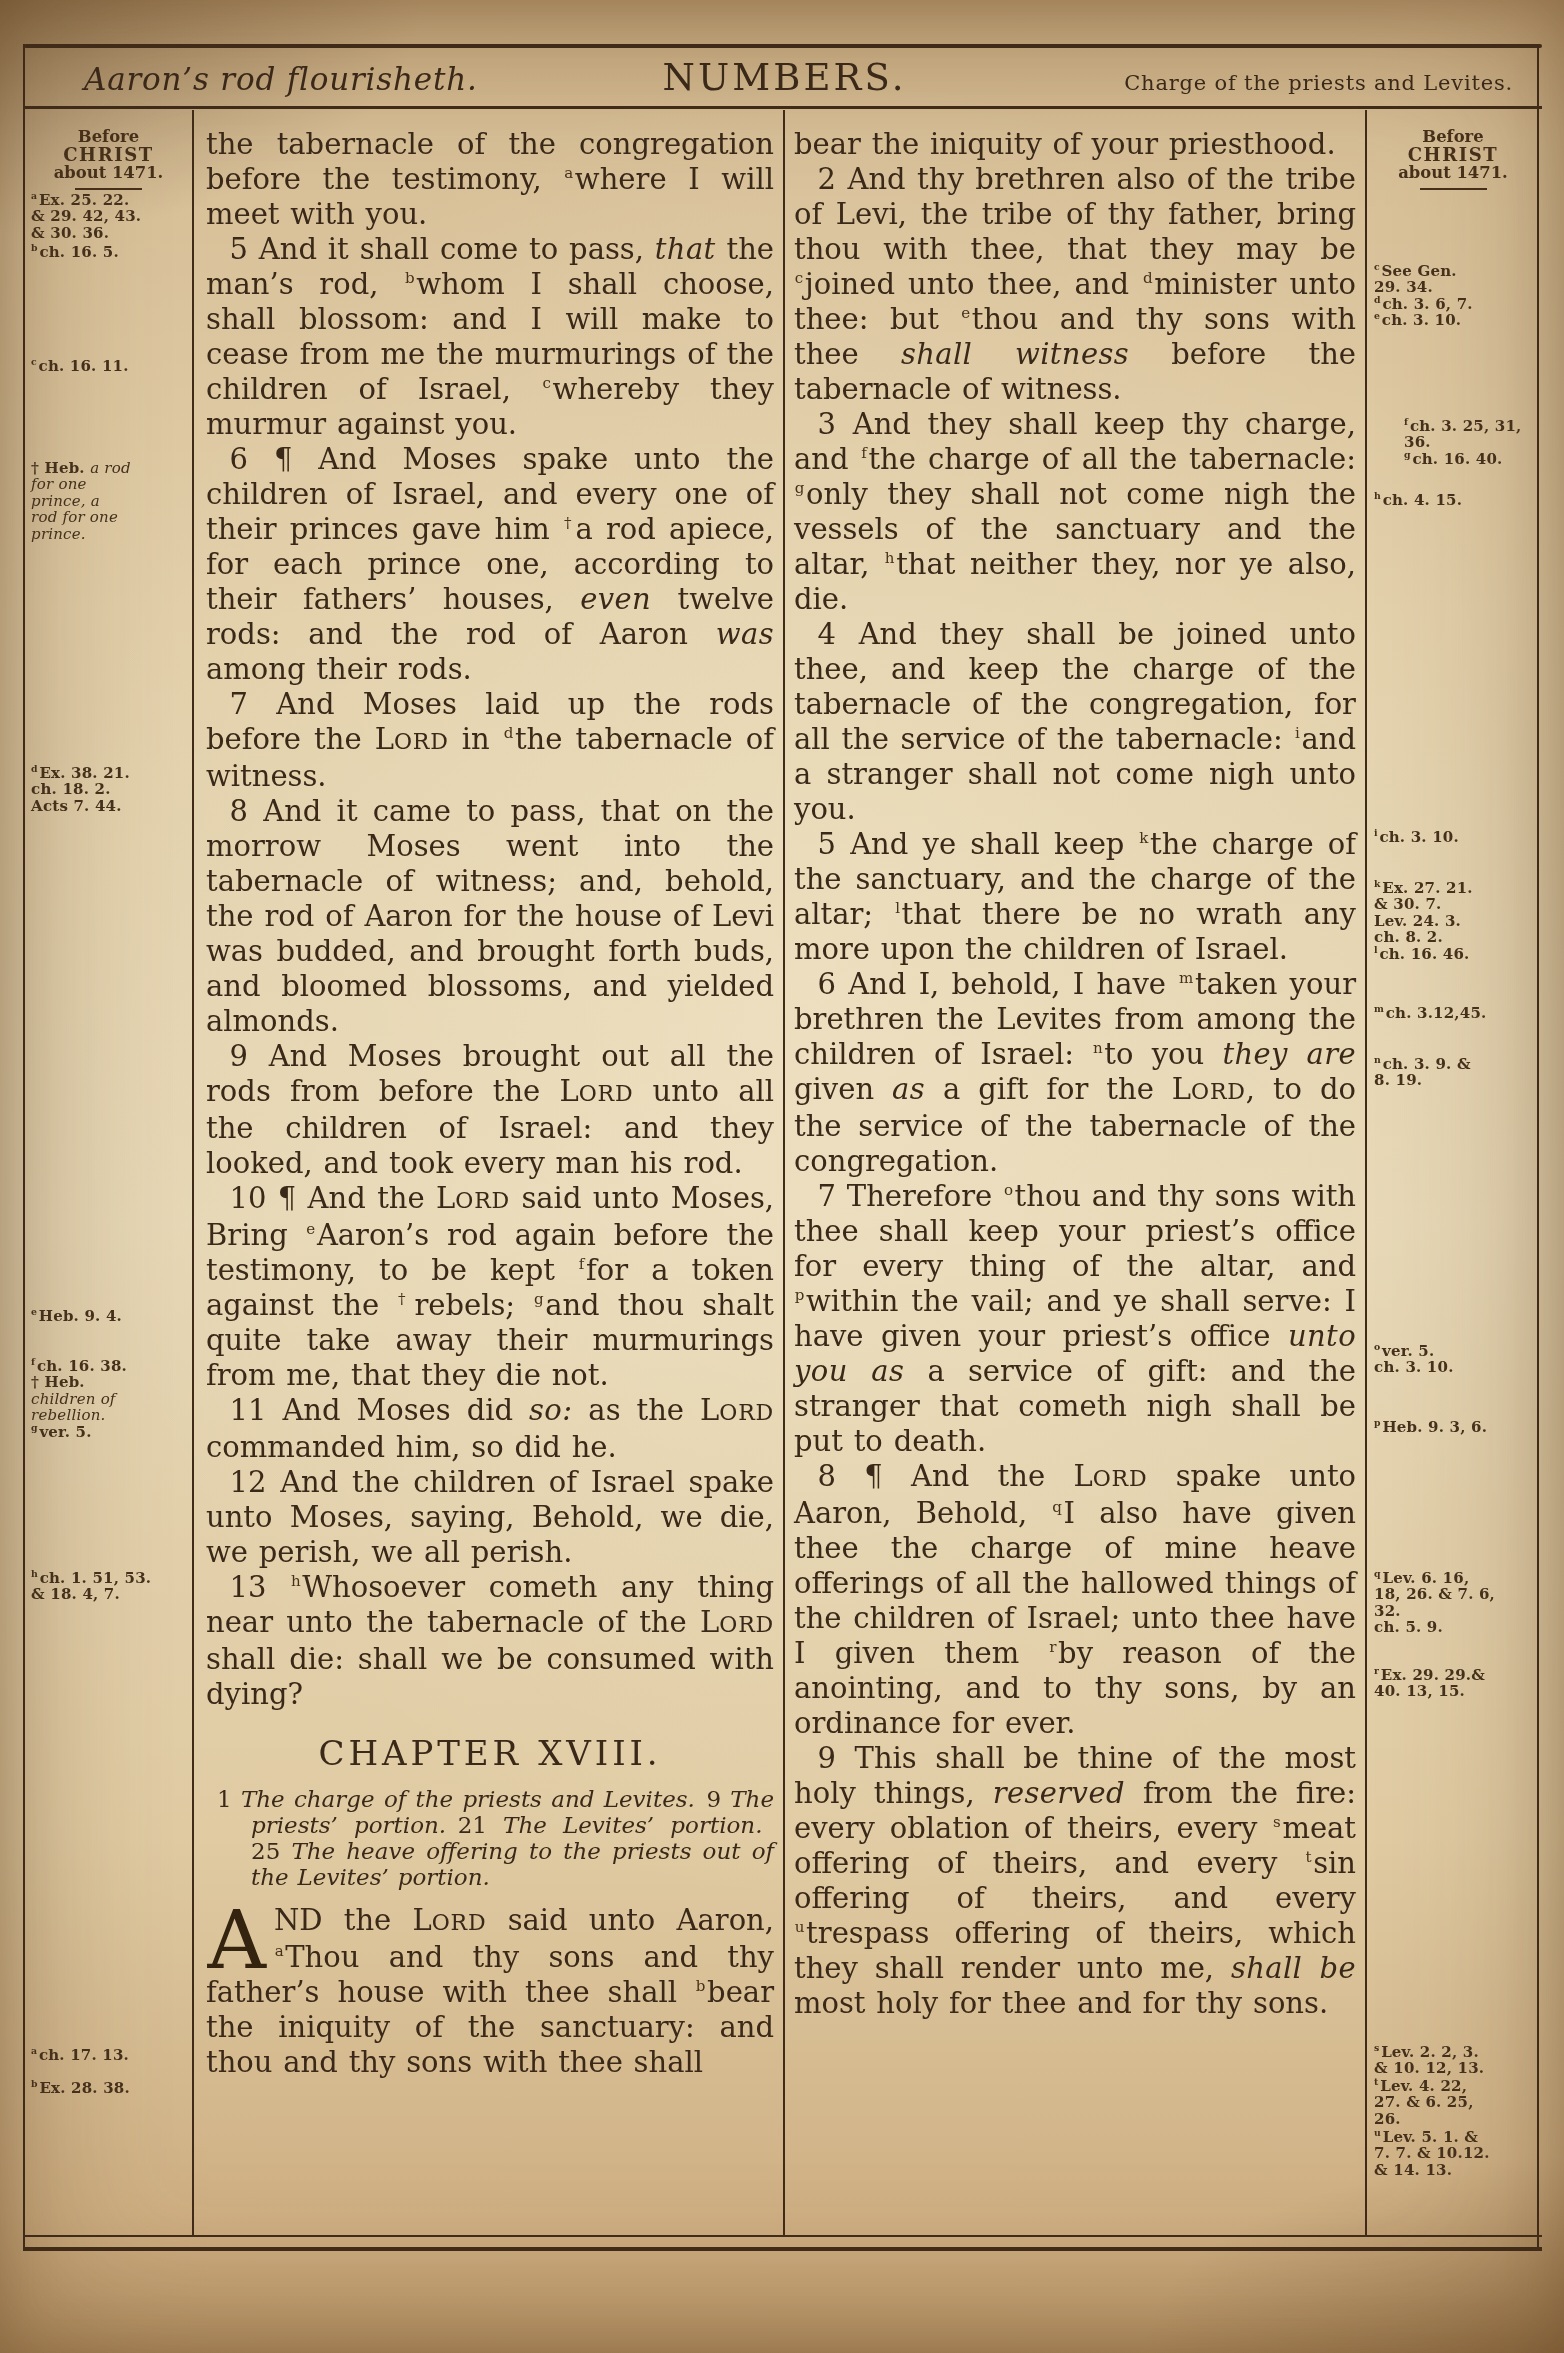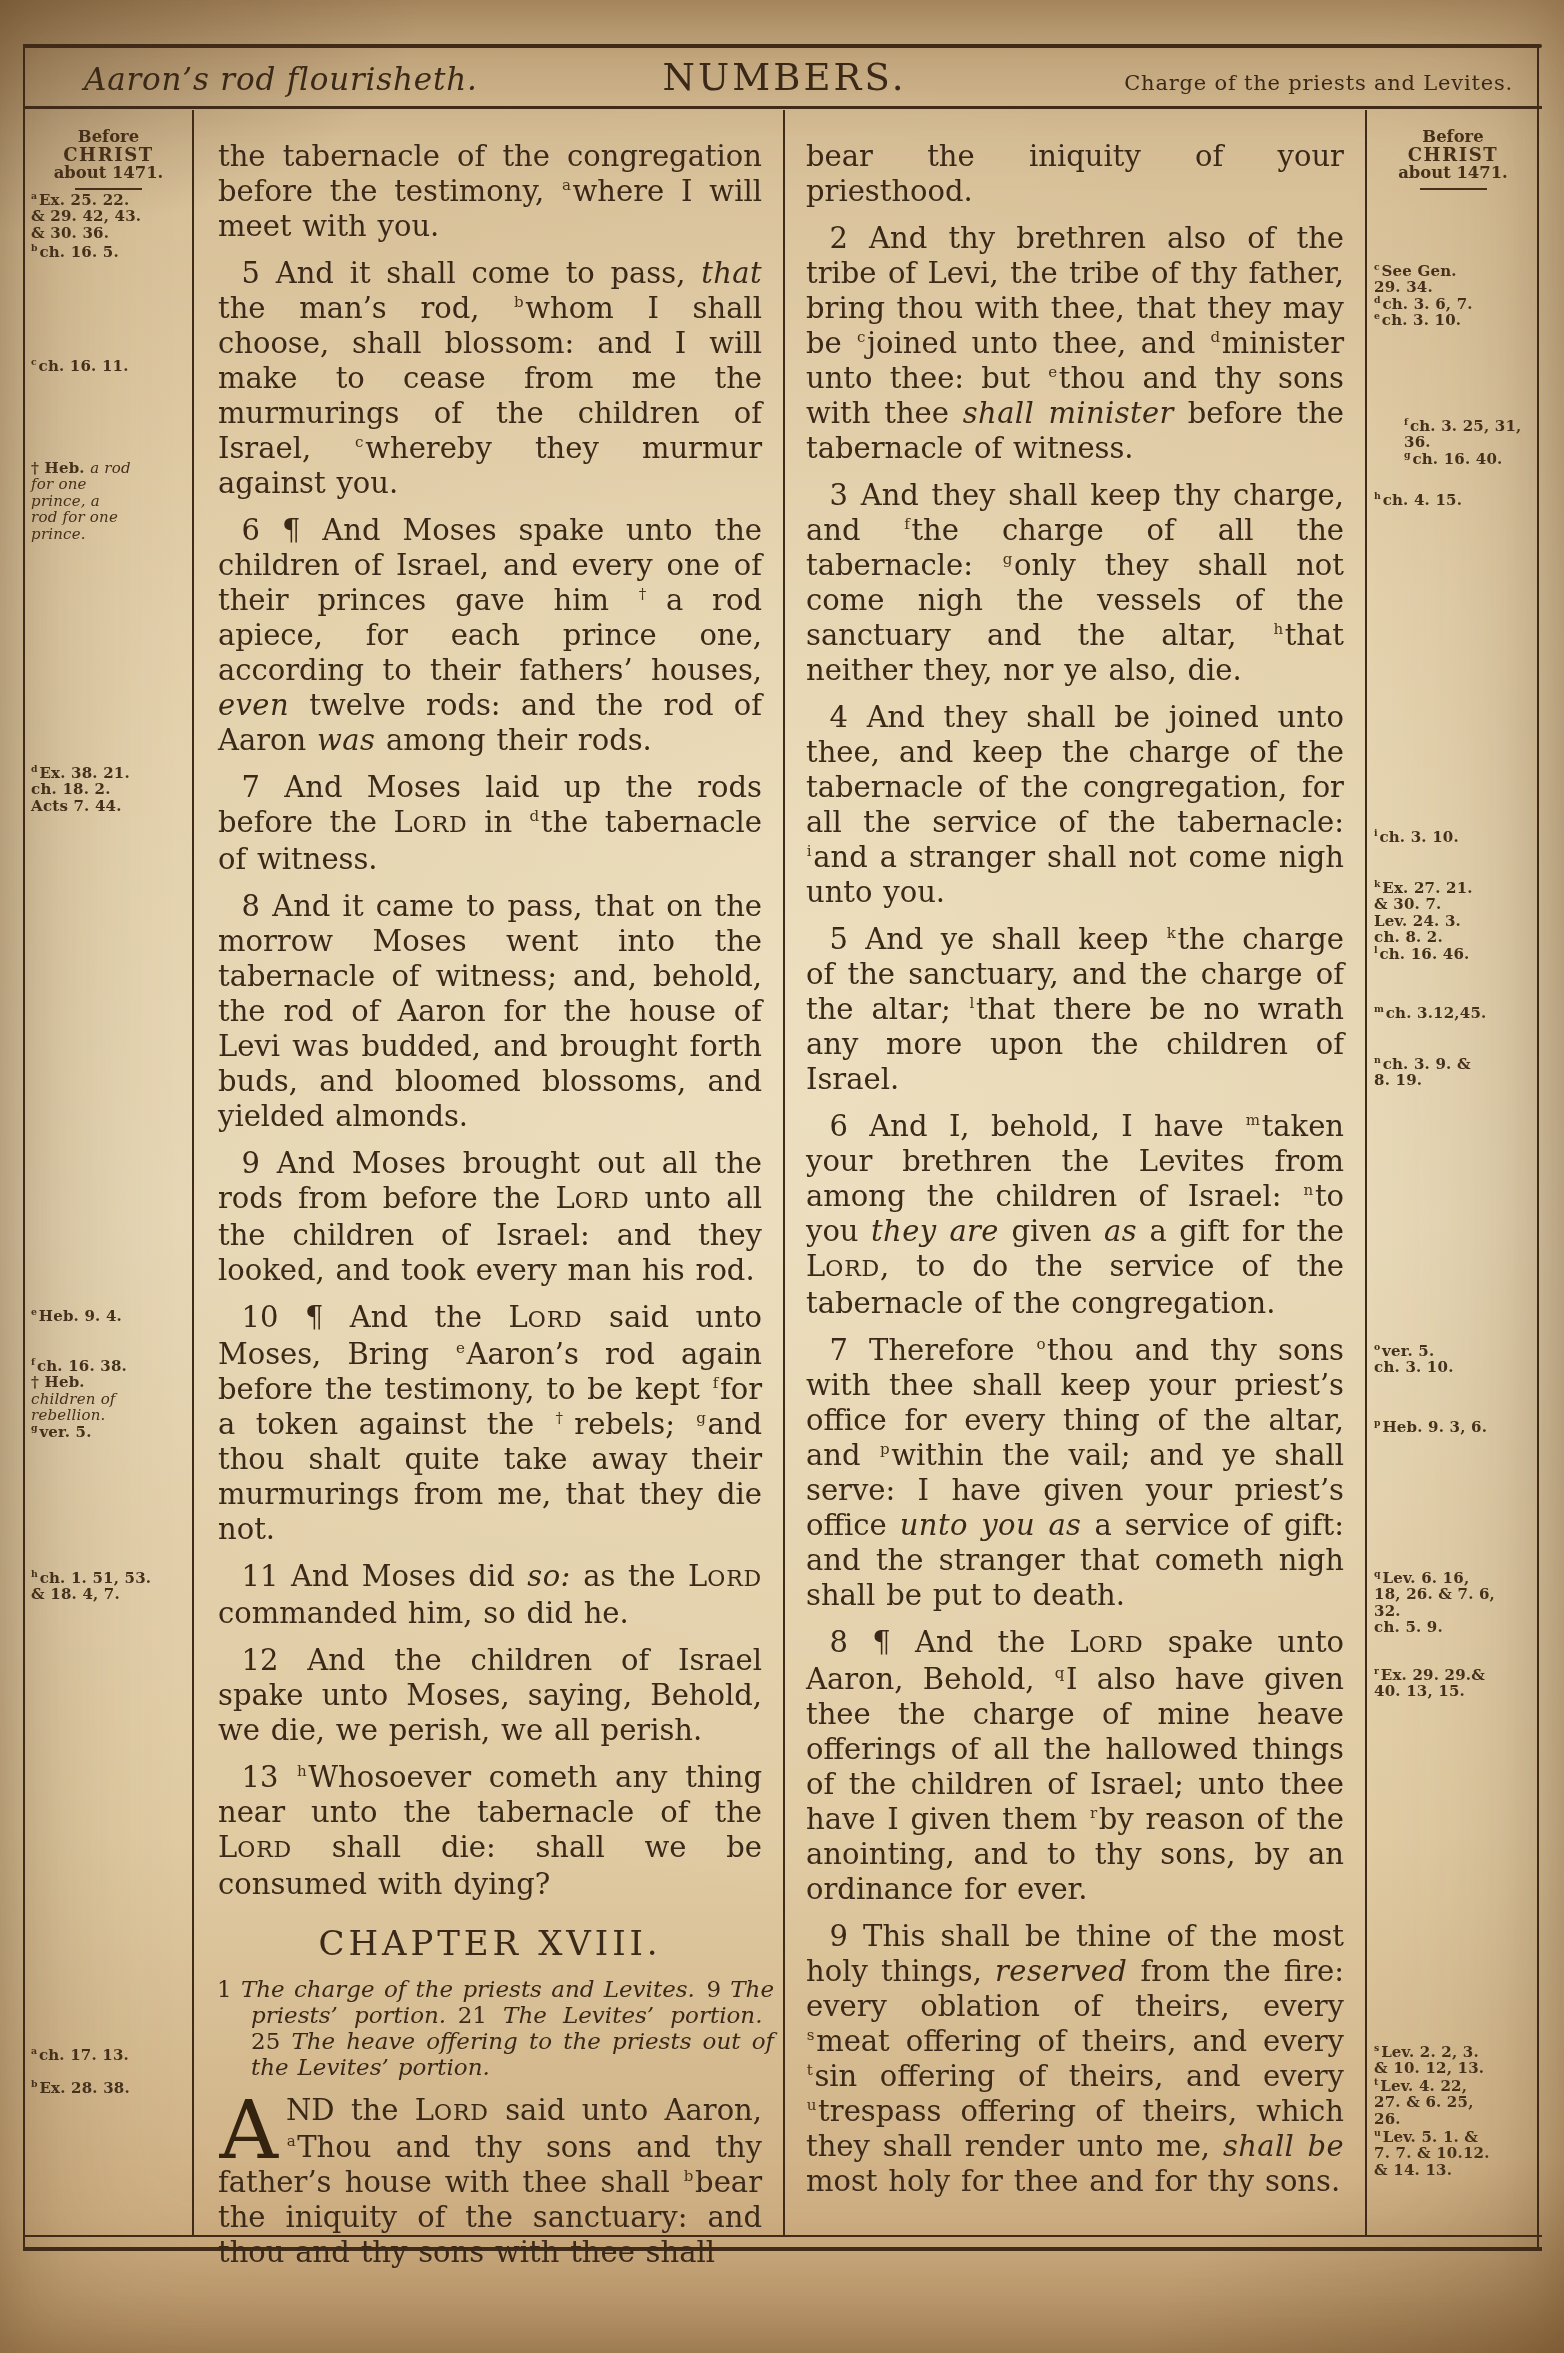--- a/index.html
+++ b/index.html
@@ -58,21 +58,21 @@
   .note sup{font-size:0.62em;vertical-align:super;line-height:0;margin-right:1.6px;}
 
   
   .col{
     position:absolute;top:127px;
     font-size:29px;line-height:35px;
     text-align:justify;word-spacing:1.6px;
   }
   .col1{left:206px;width:568px;}
   .col2{left:794px;width:562px;}
-  .col p{margin:12px;text-indent:23.5px;}
+  .col p{margin:0;text-indent:23.5px;}
   .col p.cont,.col p.drop{text-indent:0;}
   .col sup{font-size:0.52em;vertical-align:super;line-height:0;margin:0 1.6px 0 0.8px;color:#46311b;}
   .col em{letter-spacing:0.4px;}
   .lord span{font-size:0.76em;letter-spacing:0.8px;}
   .chapter{
     text-align:center;font-size:34px;letter-spacing:3.9px;
     margin:23.5px 0 15.6px;text-indent:0;
   }
   .summary{
     font-style:italic;font-size:23px;line-height:26px;
@@ -144,21 +144,21 @@
       <p class="verse">10 ¶ And the <span class="lord">L<span>ORD</span></span> said unto Moses, Bring <sup>e</sup>Aaron’s rod again before the testimony, to be kept <sup>f</sup>for a token against the <sup>†</sup>rebels; <sup>g</sup>and thou shalt quite take away their murmurings from me, that they die not.</p>
       <p class="verse">11 And Moses did <em>so:</em> as the <span class="lord">L<span>ORD</span></span> commanded him, so did he.</p>
       <p class="verse">12 And the children of Israel spake unto Moses, saying, Behold, we die, we perish, we all perish.</p>
       <p class="verse">13 <sup>h</sup>Whosoever cometh any thing near unto the tabernacle of the <span class="lord">L<span>ORD</span></span> shall die: shall we be consumed with dying?</p>
       <div class="chapter">CHAPTER XVIII.</div>
       <div class="summary"><span class="num">1 </span><span>The charge of the priests and Levites. </span><span class="num">9 </span><span>The priests’ portion. </span><span class="num">21 </span><span>The Levites’ portion. </span><span class="num">25 </span><span>The heave offering to the priests out of the Levites’ portion. </span></div>
       <p class="drop"><span class="dropcap">A</span>ND the <span class="lord">L<span>ORD</span></span> said unto Aaron, <sup>a</sup>Thou and thy sons and thy father’s house with thee shall <sup>b</sup>bear the iniquity of the sanctuary: and thou and thy sons with thee shall</p>
     </section>
   <section class="col col2">
       <p class="cont">bear the iniquity of your priesthood.</p>
-      <p class="verse">2 And thy brethren also of the tribe of Levi, the tribe of thy father, bring thou with thee, that they may be <sup>c</sup>joined unto thee, and <sup>d</sup>minister unto thee: but <sup>e</sup>thou and thy sons with thee <em>shall minister</em> before the tabernacle of witness.</p>
+      <p class="verse">2 And thy brethren also of the tribe of Levi, the tribe of thy father, bring thou with thee, that they may be <sup>c</sup>joined unto thee, and <sup>d</sup>minister unto thee: but <sup>e</sup>thou and thy sons with thee <em>shall witness</em> before the tabernacle of witness.</p>
       <p class="verse">3 And they shall keep thy charge, and <sup>f</sup>the charge of all the tabernacle: <sup>g</sup>only they shall not come nigh the vessels of the sanctuary and the altar, <sup>h</sup>that neither they, nor ye also, die.</p>
       <p class="verse">4 And they shall be joined unto thee, and keep the charge of the tabernacle of the congregation, for all the service of the tabernacle: <sup>i</sup>and a stranger shall not come nigh unto you.</p>
       <p class="verse">5 And ye shall keep <sup>k</sup>the charge of the sanctuary, and the charge of the altar; <sup>l</sup>that there be no wrath any more upon the children of Israel.</p>
       <p class="verse">6 And I, behold, I have <sup>m</sup>taken your brethren the Levites from among the children of Israel: <sup>n</sup>to you <em>they are</em> given <em>as</em> a gift for the <span class="lord">L<span>ORD</span></span>, to do the service of the tabernacle of the congregation.</p>
       <p class="verse">7 Therefore <sup>o</sup>thou and thy sons with thee shall keep your priest’s office for every thing of the altar, and <sup>p</sup>within the vail; and ye shall serve: I have given your priest’s office <em>unto you as</em> a service of gift: and the stranger that cometh nigh shall be put to death.</p>
       <p class="verse">8 ¶ And the <span class="lord">L<span>ORD</span></span> spake unto Aaron, Behold, <sup>q</sup>I also have given thee the charge of mine heave offerings of all the hallowed things of the children of Israel; unto thee have I given them <sup>r</sup>by reason of the anointing, and to thy sons, by an ordinance for ever.</p>
       <p class="verse">9 This shall be thine of the most holy things, <em>reserved</em> from the fire: every oblation of theirs, every <sup>s</sup>meat offering of theirs, and every <sup>t</sup>sin offering of theirs, and every <sup>u</sup>trespass offering of theirs, which they shall render unto me, <em>shall be</em> most holy for thee and for thy sons.</p>
     </section>
 
   <aside class="margin margin-right">

